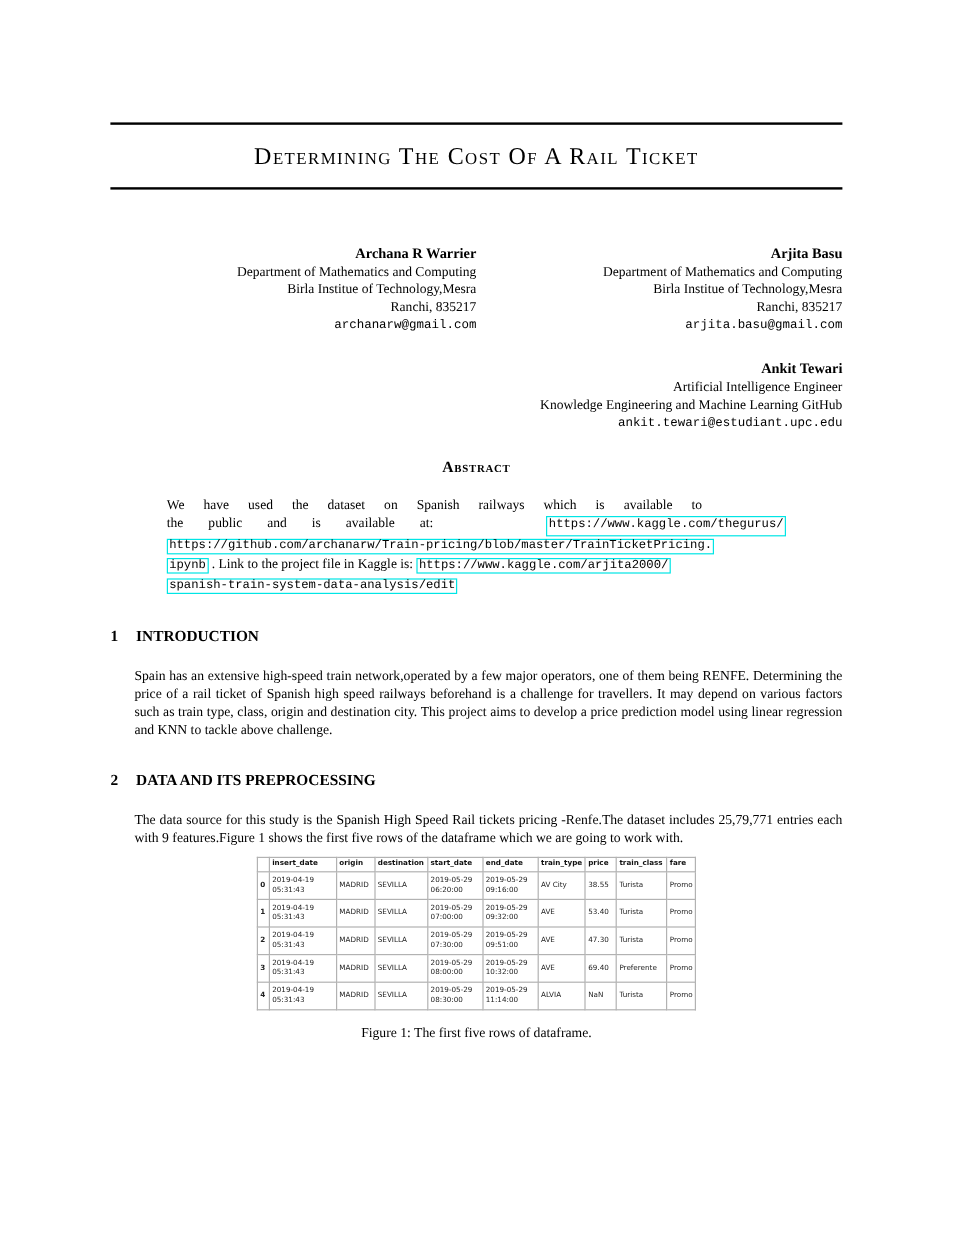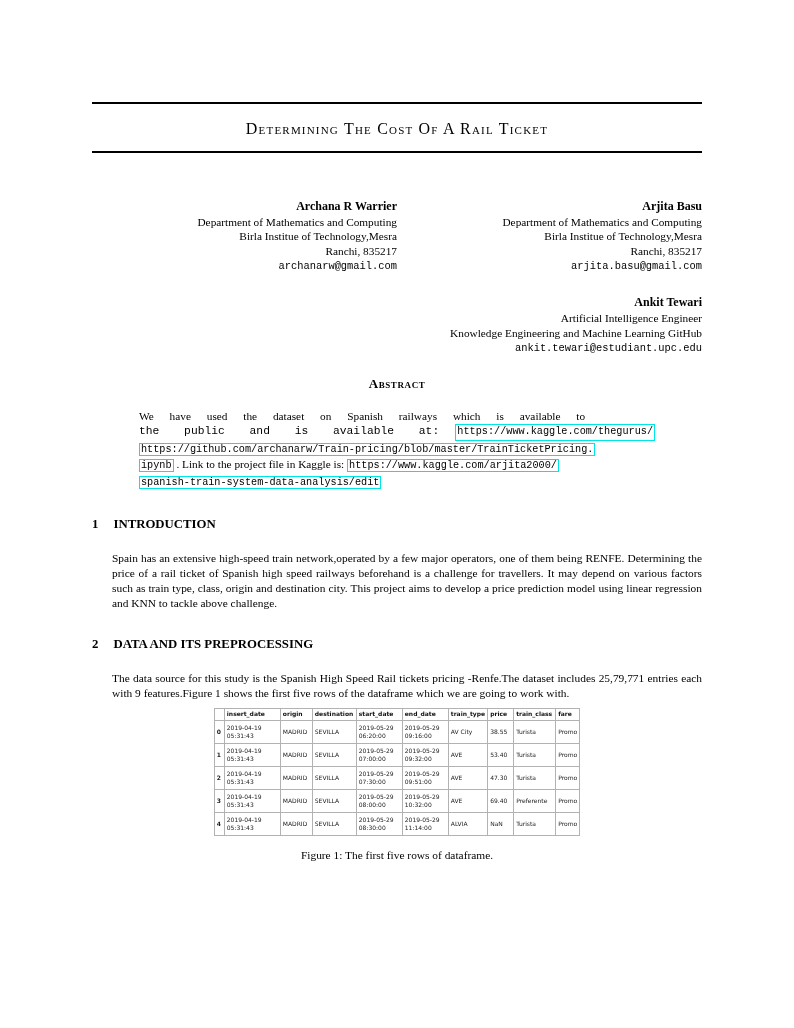--- a/index.html
+++ b/index.html
@@ -12,21 +12,21 @@
   }
   .page { width: 794px; height: 1028px; padding: 0 92px; position: relative; }
 
   .rule { border: none; border-top: 2.6px solid #000; margin: 0; }
   .rule-top { margin-top: 102px; }
 
   .paper-title {
     text-align: center;
     font-variant: small-caps;
     font-weight: normal;
-    font-size: 16px;
+    font-size: 20px;
     letter-spacing: 1.2px;
     margin: 16px 0 13px;
   }
 
   .authors-row { display: flex; margin-top: 46px; }
   .author { flex: 1; text-align: right; }
   .author-name { font-weight: bold; font-size: 12px; line-height: 15px; margin-bottom: 1px; }
   .author-line { font-size: 11.3px; line-height: 14.3px; }
   .author-email { font-family: "Liberation Mono", monospace; font-size: 10.4px; line-height: 14.5px; margin-top: 1px; }
   .author-center { margin-top: 22px; }
@@ -39,21 +39,21 @@
     font-variant: small-caps;
     font-weight: bold;
     font-size: 13px;
     letter-spacing: 0.6px;
   }
 
   .abstract { margin: 17px 47px 0; font-size: 11.3px; line-height: 14.6px; }
   .abs-line { white-space: nowrap; }
   .abs-line-1 { word-spacing: 13px; }
   .abs-line-2 { display: flex; justify-content: space-between; align-items: baseline; }
-  .abs-line-2 .txt { word-spacing: 18px; font-family: Liberation Mono, monospace; }
+  .abs-line-2 .txt { word-spacing: 18px; }
   .link {
     font-family: Liberation Mono, monospace;
     font-size: 10.2px;
     border: 1px solid var(--link-border, #00e5e5);
     padding: 0 1px;
   }
 
   .section-heading { margin-top: 27px; font-size: 12.8px; font-weight: bold; }
   .section-heading .num { margin-right: 15px; }
   .para { margin-top: 19px; font-size: 11.4px; line-height: 14.7px; text-align: justify; margin-left: 20px; }

